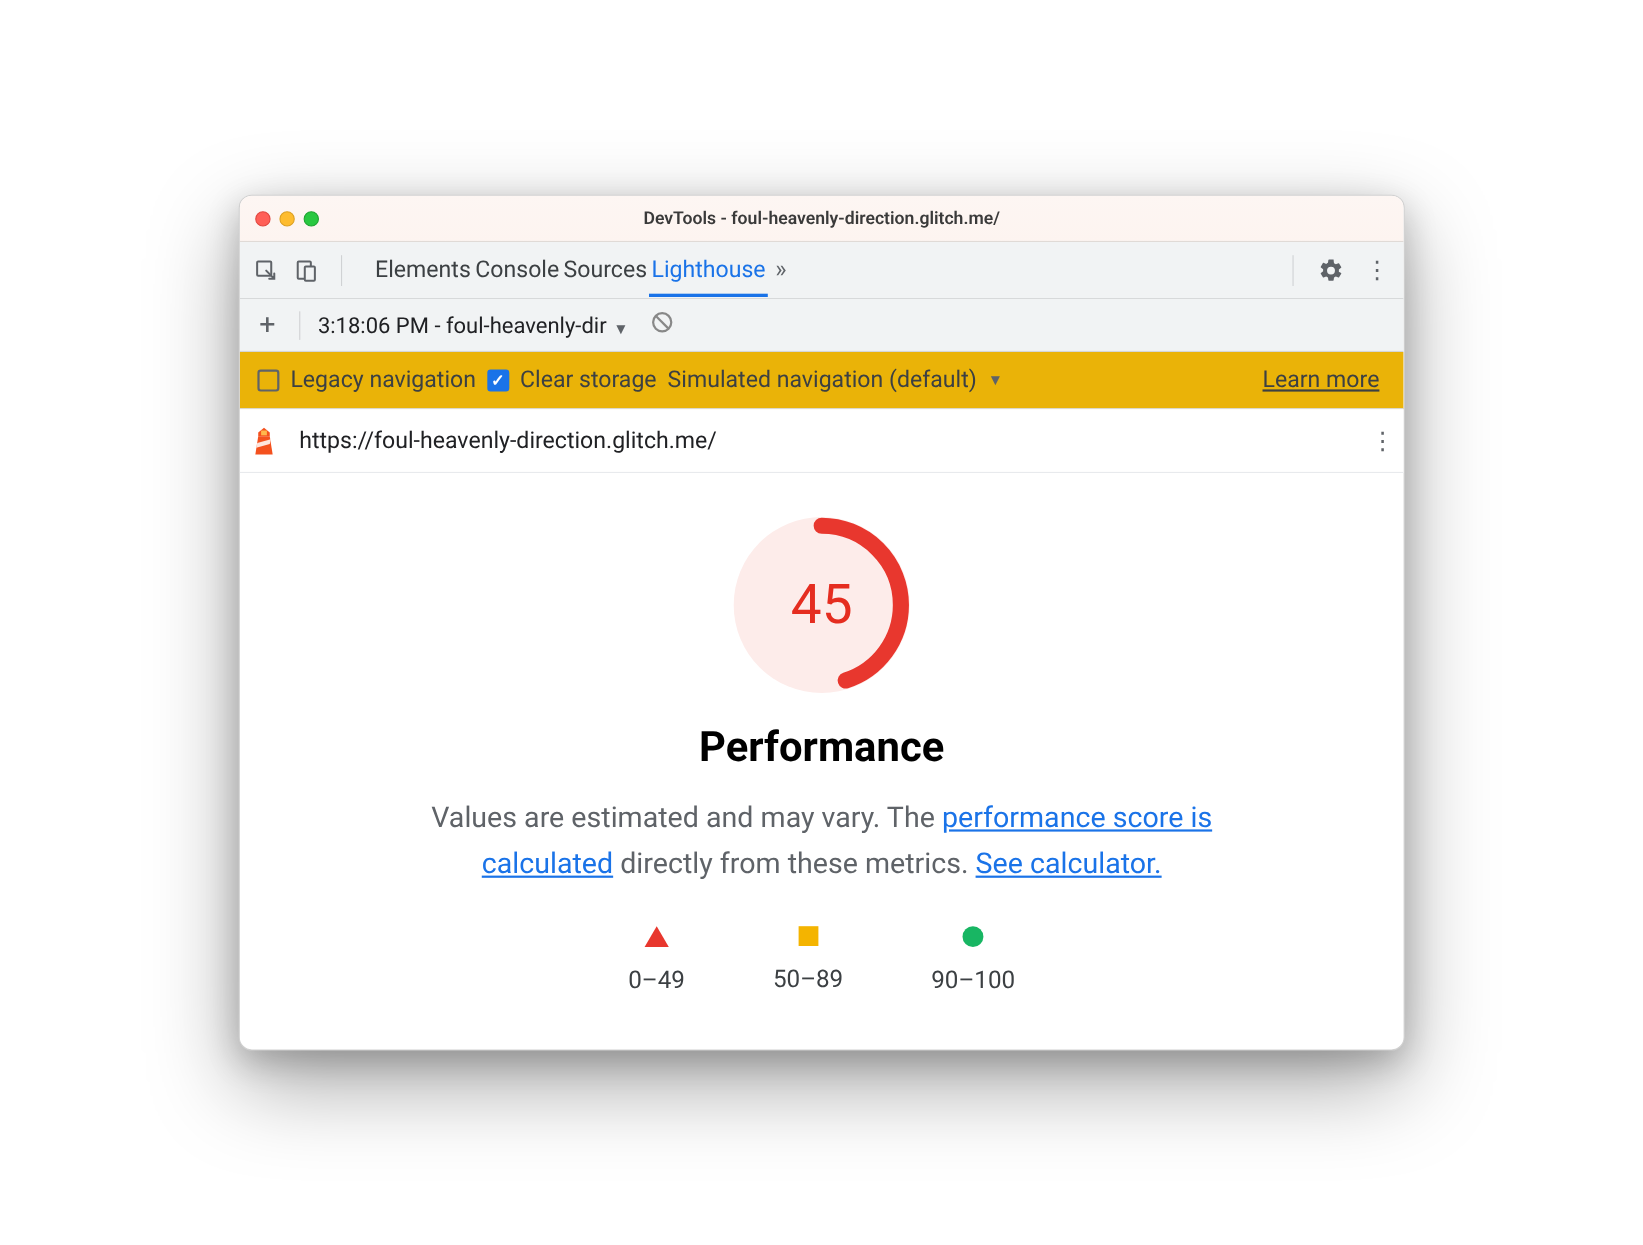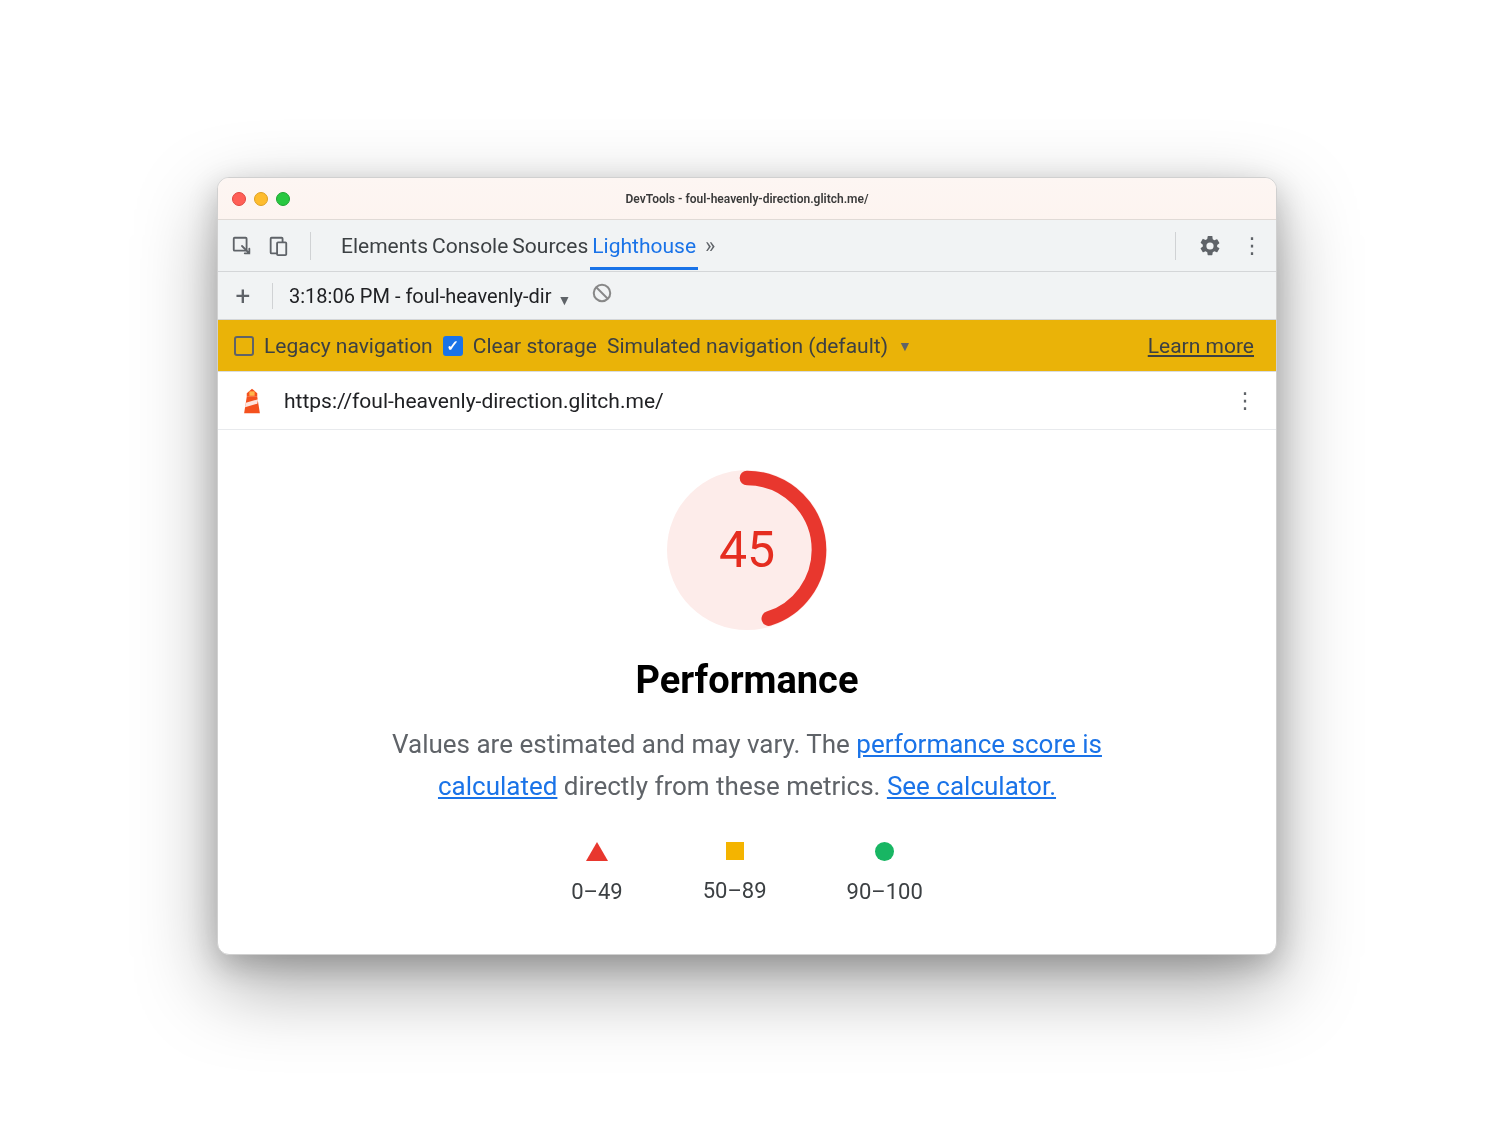--- a/index.html
+++ b/index.html
@@ -28,21 +28,21 @@
     border-bottom: 1px solid #e0dad6;
     position: relative;
   }
   .traffic-lights { display: flex; gap: 8px; }
   .tl { width: 14px; height: 14px; border-radius: 50%; }
   .tl.red { background:#ff5f57; border:1px solid #e04740;}
   .tl.yellow { background:#febc2e; border:1px solid #dca023;}
   .tl.green { background:#28c840; border:1px solid #1fa432;}
   .title {
     position:absolute; left:0; right:0; text-align:center;
-    font-size:12px; font-weight:600; color:#3a3a3a;
+    font-size:16px; font-weight:600; color:#3a3a3a;
     pointer-events:none;
   }
   .tabbar {
     height: 52px;
     background:#f1f3f4;
     border-bottom:1px solid #d4d6d8;
     display:flex; align-items:center;
     padding:0 12px;
     gap:12px;
   }
@@ -72,21 +72,21 @@
   }
   .chk { width:20px; height:20px; border:2px solid #5f6368; border-radius:3px; display:inline-flex; align-items:center; justify-content:center; cursor:pointer;}
   .chk.checked { background:#1a73e8; border-color:#1a73e8; color:#fff;}
   .chk.checked::after { content:"✓"; font-size:15px; font-weight:bold;}
   .opt { display:flex; align-items:center; gap:10px;}
   .learn { text-decoration:underline; cursor:pointer; margin-left:auto; margin-right:6px;}
   .dd-caret { font-size:14px; color:#5f6368; margin-right:8px;}
 
   .urlbar {
     height:58px; background:#fff; border-bottom:1px solid #e8eaed;
-    display:flex; align-items:center; padding:0 20px; gap:18px;
+    display:flex; align-items:center; padding:0 8px; gap:18px;
     font-size:21px; color:#202124;
   }
   .lighthouse-logo { width:28px; height:28px; }
   .url { flex:1; }
   .kebab { font-size:22px; color:#5f6368; cursor:pointer; letter-spacing:0;}
 
   .report {
     padding: 40px 40px 50px;
     text-align:center;
   }

